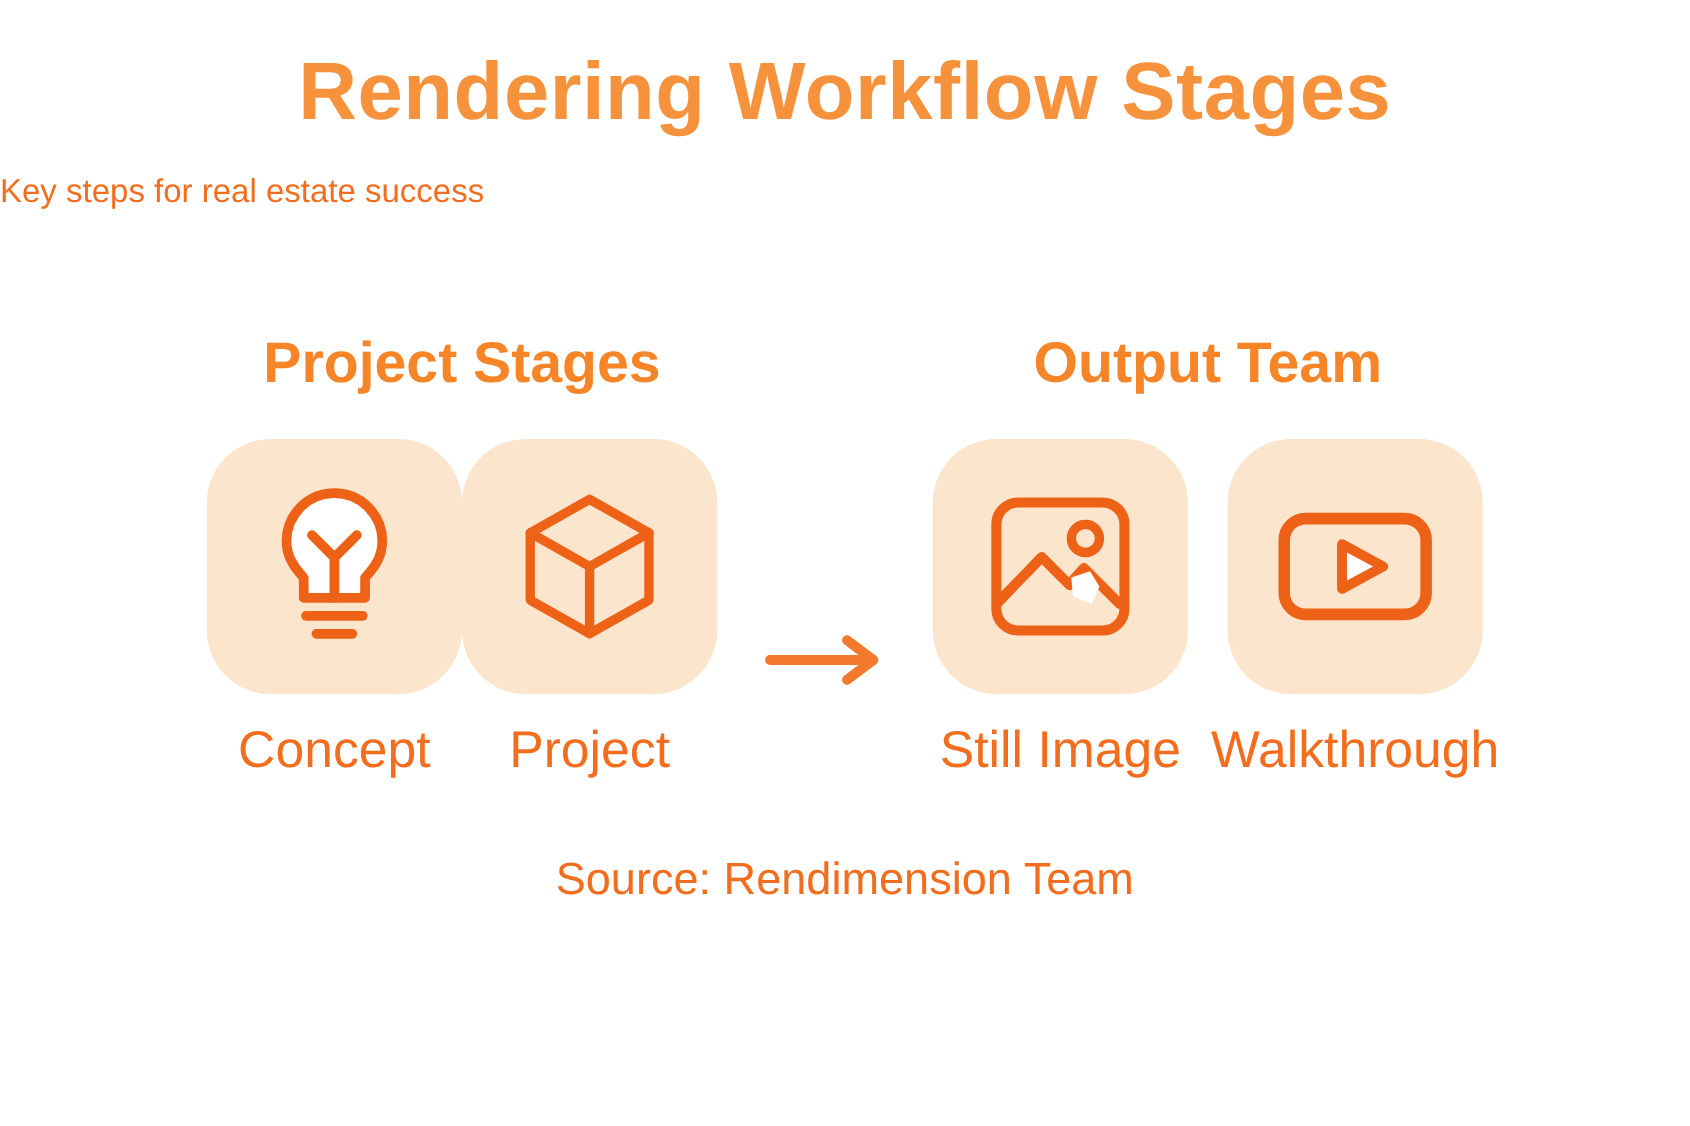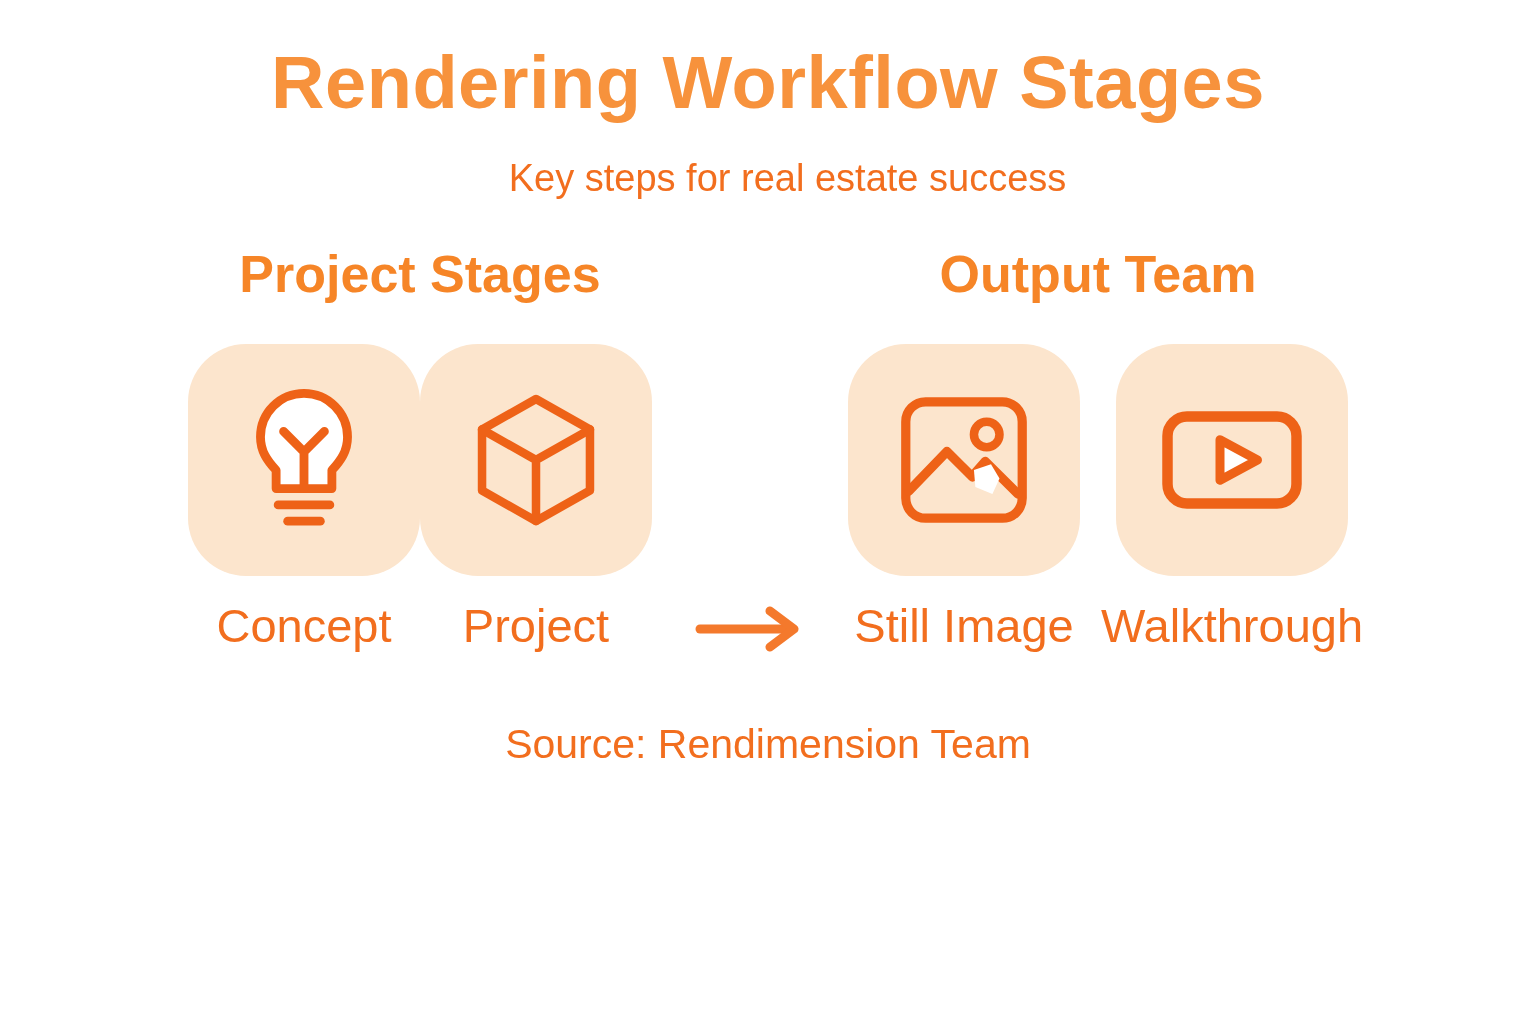--- a/index.html
+++ b/index.html
@@ -25,32 +25,30 @@
     padding-top: 44px;
     text-align: center;
     font-size: 74px;
     font-weight: 700;
     letter-spacing: 0.5px;
     color: var(--title-color);
     line-height: 1.05;
   }
   .page-subtitle {
     margin-top: 36px;
-    text-align: center;
-    font-size: 38px;
+    font-size: 30px;
     font-weight: 400;
     color: var(--body-text-color);
     line-height: 1.1;
-    padding-left: 39px;
   }
   .flow-row {
-    margin-top: 48px;
+    margin-top: 112px;
     display: flex;
     justify-content: center;
-    align-items: flex-end;
+    align-items: center;
   }
   .group {
     display: flex;
     flex-direction: column;
     align-items: center;
   }
   .group-header {
     font-size: 52px;
     font-weight: 700;
     color: var(--section-header-color);

